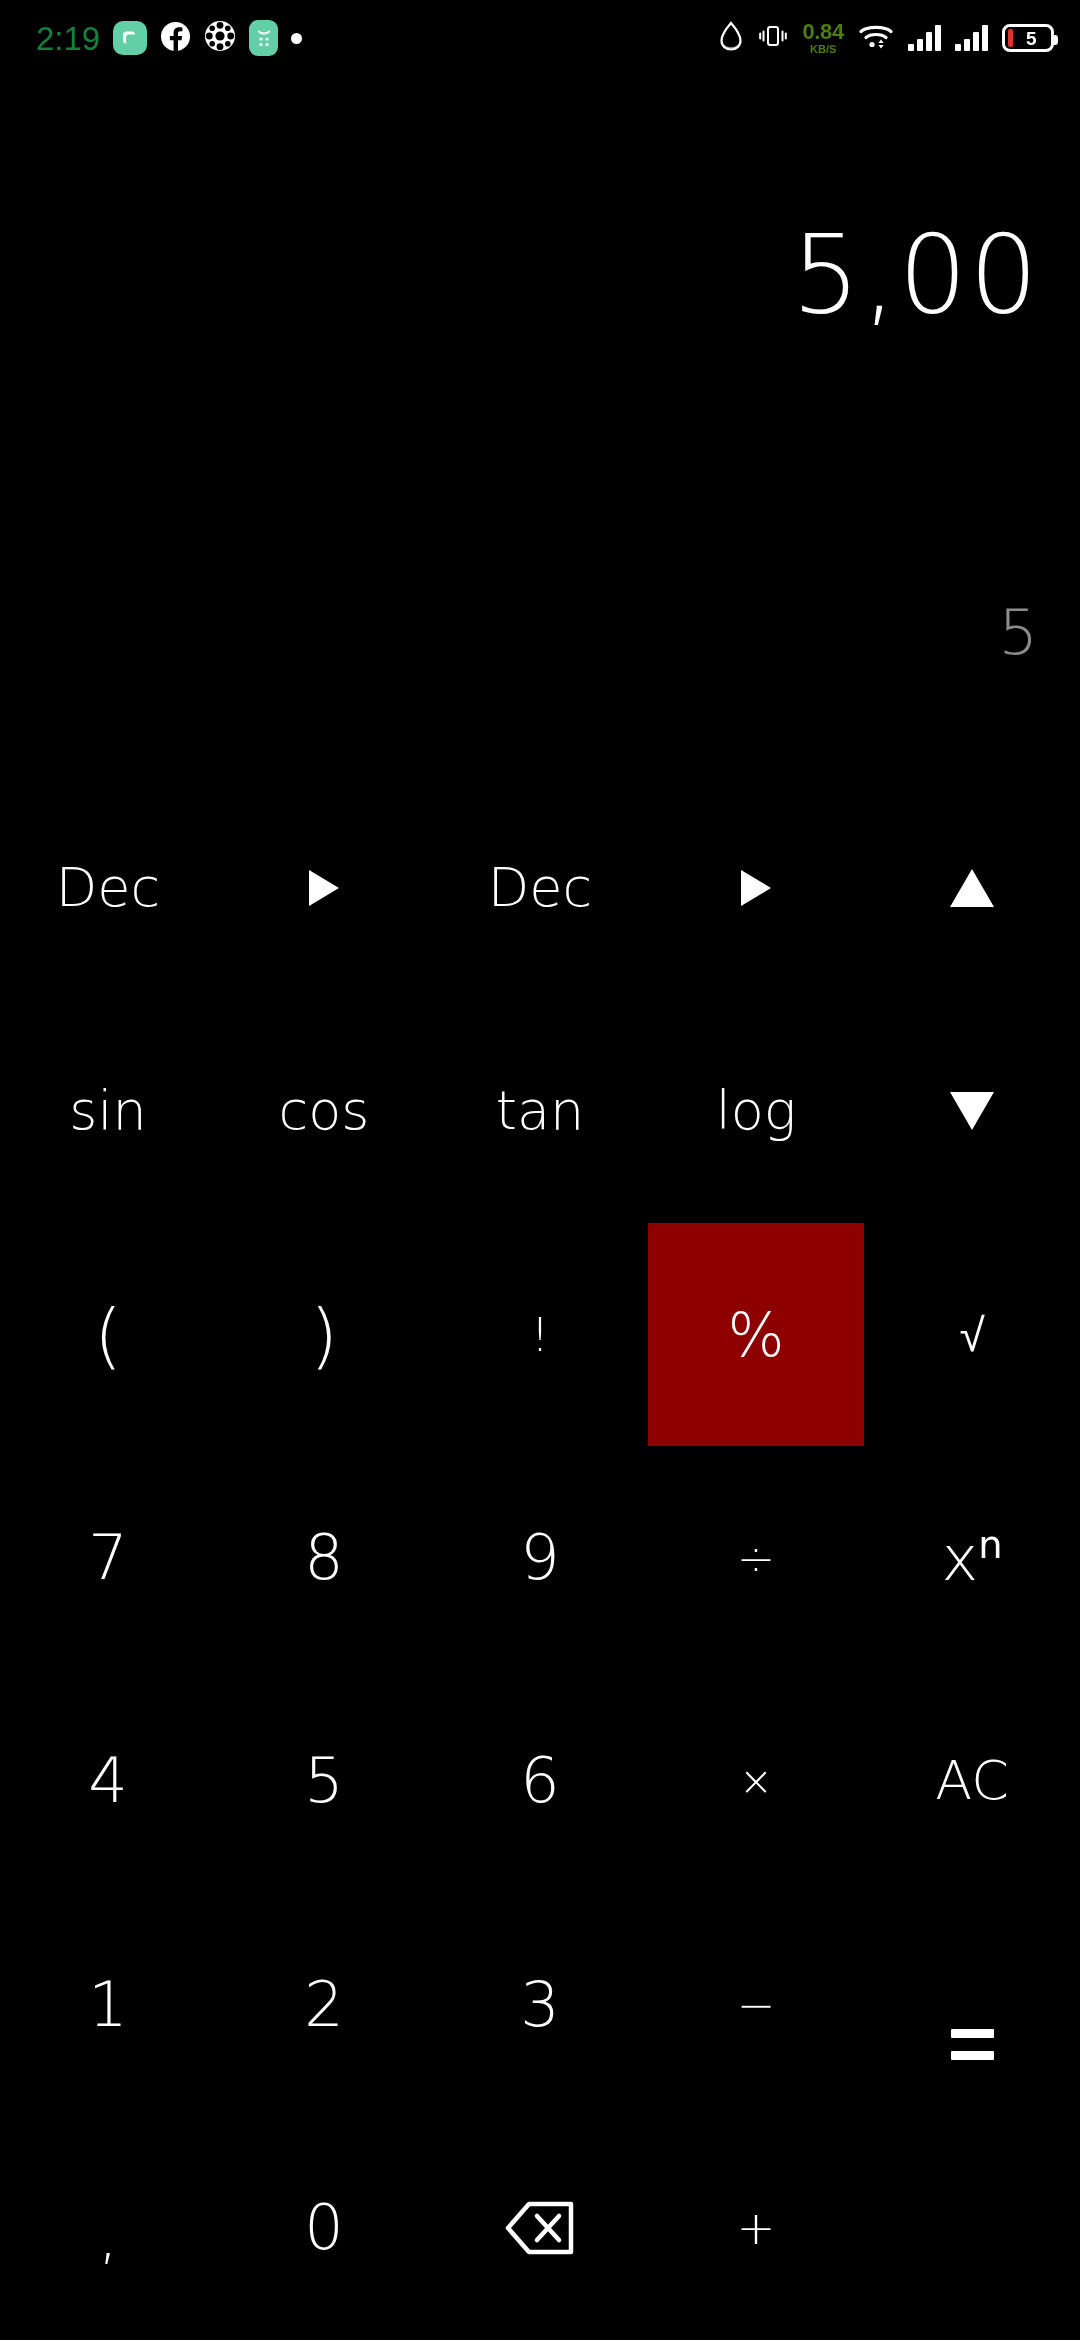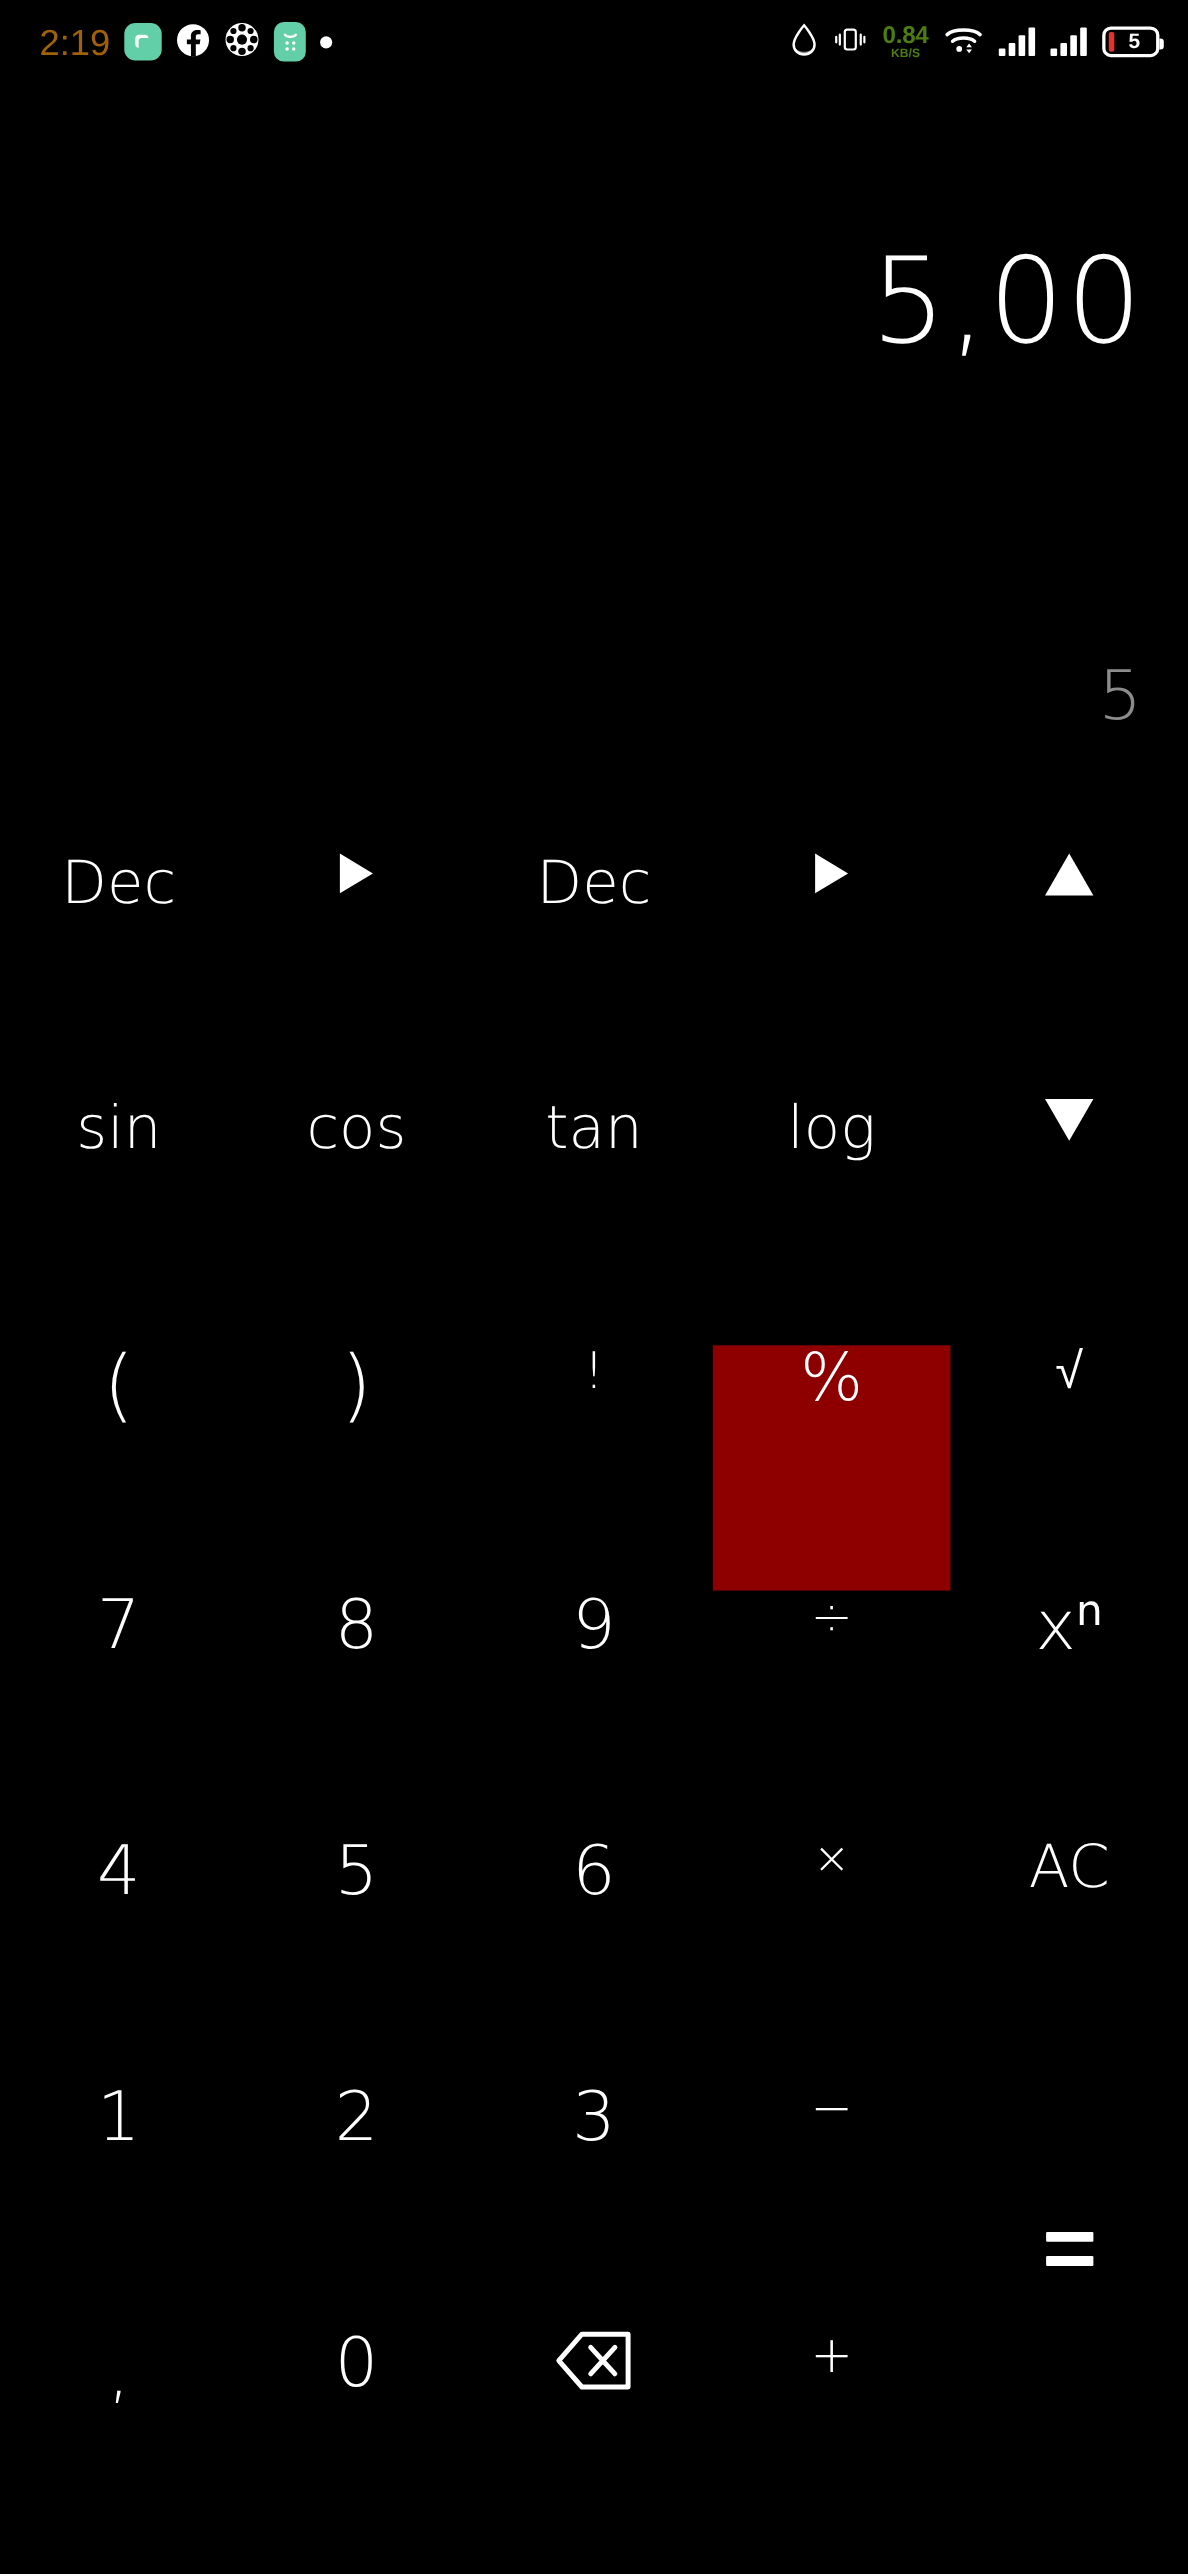--- a/index.html
+++ b/index.html
@@ -31,21 +31,21 @@
   .status-left {
     display: flex;
     align-items: center;
     gap: 13px;
   }
   .status-clock {
     font-family: "Liberation Sans", sans-serif;
     font-size: 33px;
     font-weight: 400;
     letter-spacing: 0px;
-    color: #a16207;
+    color: #15803d;
     line-height: 1;
   }
   .status-right {
     display: flex;
     align-items: center;
     gap: 14px;
   }
 
   .app-badge {
     width: 34px; height: 34px;
@@ -169,20 +169,21 @@
     width: 1080px;
     height: 1564px;
     display: grid;
     grid-template-columns: repeat(5, 1fr);
     grid-template-rows: repeat(7, 1fr);
   }
 
   .key {
     position: relative;
     display: flex;
+    align-items: center;
     justify-content: center;
     font-family: "DejaVu Sans", sans-serif;
     font-weight: 300;
     color: #ffffff;
     user-select: none;
     line-height: 1;
   }
 
   .key .lbl { line-height: 1; white-space: nowrap; }
 

